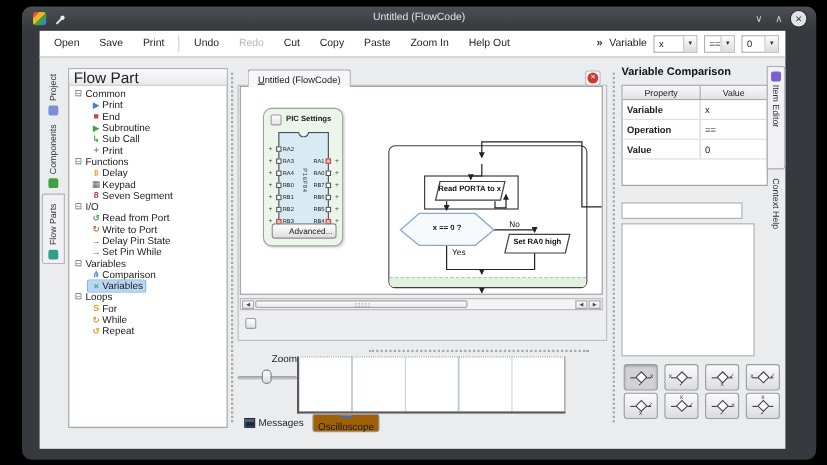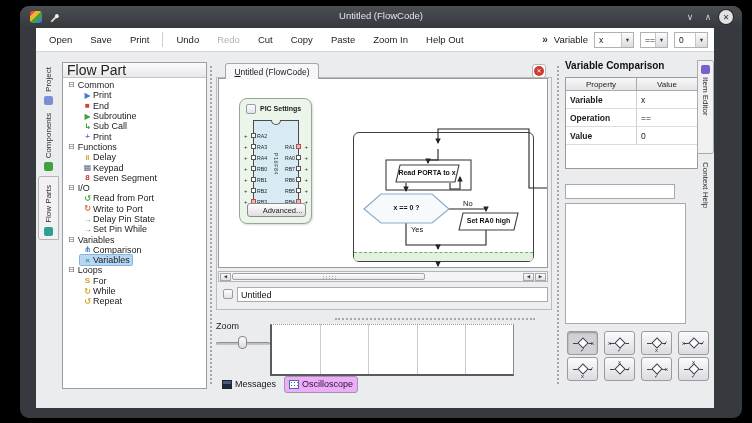--- a/index.html
+++ b/index.html
@@ -107,32 +107,32 @@
   #hthumb{margin-left:1px;width:193px;height:7px;background:linear-gradient(#fdfdfd,#e6e6ea);border:1px solid #a0a0a6;border-radius:2px;position:relative;}
   #hthumb::after{content:"";position:absolute;left:50%;top:1px;transform:translateX(-50%);width:14px;height:4px;
     background-image:radial-gradient(#9a9aa0 35%,transparent 40%);background-size:3px 2.5px;}
   #hsc-right{margin-left:auto;display:flex;gap:1px;}
 
   
   #name-chk{position:absolute;left:203px;top:283px;}
   #name-input{position:absolute;left:217px;top:281px;width:311px;height:15px;border:1px solid #aaaab0;background:#fff;font-size:9px;padding:0 3px;font-family:inherit;color:#111;}
 
   
-  #zoom-label{position:absolute;left:196px;top:315px;width:54px;text-align:left;font-size:9px;}
+  #zoom-label{position:absolute;left:196px;top:315px;width:54px;text-align:right;font-size:9px;}
   #zoom-track{position:absolute;left:196px;top:336px;width:54px;height:3px;background:#c4c4c8;border-radius:2px;box-shadow:inset 0 1px 1px rgba(0,0,0,.3);}
   #zoom-thumb{position:absolute;left:218px;top:330px;width:9px;height:13px;background:linear-gradient(#fdfdfd,#dcdcdf);border:1px solid #86868c;border-radius:4px;}
 
   
   #scope{position:absolute;left:250px;top:318px;width:244px;height:52px;background:#fff;border-left:2px solid #5a5a60;border-bottom:2px solid #5a5a60;border-right:1px solid #8a8a90;border-top:1px dotted #9a9aa0;
     background-image:repeating-linear-gradient(90deg,transparent 0 47.5px,#c8cdd2 47.5px 48.5px);}
 
   
   #btabs{position:absolute;left:198px;top:369px;height:18px;display:flex;align-items:center;gap:4px;font-size:9px;}
   .btab{display:flex;align-items:center;gap:3px;padding:1px 4px;height:15px;}
-  .btab.selected{background:#f0abfc;border:1px solid #9a9aa0;border-radius:3px;height:17px;}
+  .btab.selected{background:#a16207;border:1px solid #9a9aa0;border-radius:3px;height:17px;flex-direction:column;}
   .msg-icon{width:10px;height:9px;background:linear-gradient(#4a5a7c 0 3px,#1d2940 3px 100%);border:1px solid #20242c;}
   .scope-icon{width:10px;height:9px;background:#fff;border:1px solid #4a6fa8;background-image:radial-gradient(#4a6fa8 35%,transparent 40%);background-size:3px 3px;}
 
   
   #vc-title{position:absolute;left:545px;top:54px;font-size:10px;font-weight:bold;color:#111;}
   #vc-table{position:absolute;left:545px;top:71px;width:133px;height:92px;background:#fff;border:1px solid #9a9aa0;overflow:hidden;}
   .vt-head{display:flex;height:13px;background:linear-gradient(#f8f8f9,#e4e4e7);border-bottom:1px solid #aaa;font-size:8px;color:#222;}
   .vt-head .c1{width:71px;border-right:1px solid #aaa;display:flex;align-items:center;justify-content:center;}
   .vt-head .c2{flex:1;display:flex;align-items:center;justify-content:center;}
   .vt-row{display:flex;height:18px;border-bottom:1px solid #dcdce0;font-size:8.5px;}
@@ -465,21 +465,20 @@
     <div id="hscroll">
       <span class="sbtn">◀</span>
       <div id="hthumb"></div>
       <div id="hsc-right">
         <span class="sbtn">◀</span>
         <span class="sbtn">▶</span>
       </div>
     </div>
 
     <span id="name-chk" class="chk"></span>
-    <input id="name-input" value="Untitled" style="">
 
     <div id="zoom-label">Zoom</div>
     <div id="zoom-track"></div>
     <div id="zoom-thumb"></div>
 
     <div id="scope"></div>
 
     <div id="btabs">
       <div class="btab">
         <span class="msg-icon"></span>

